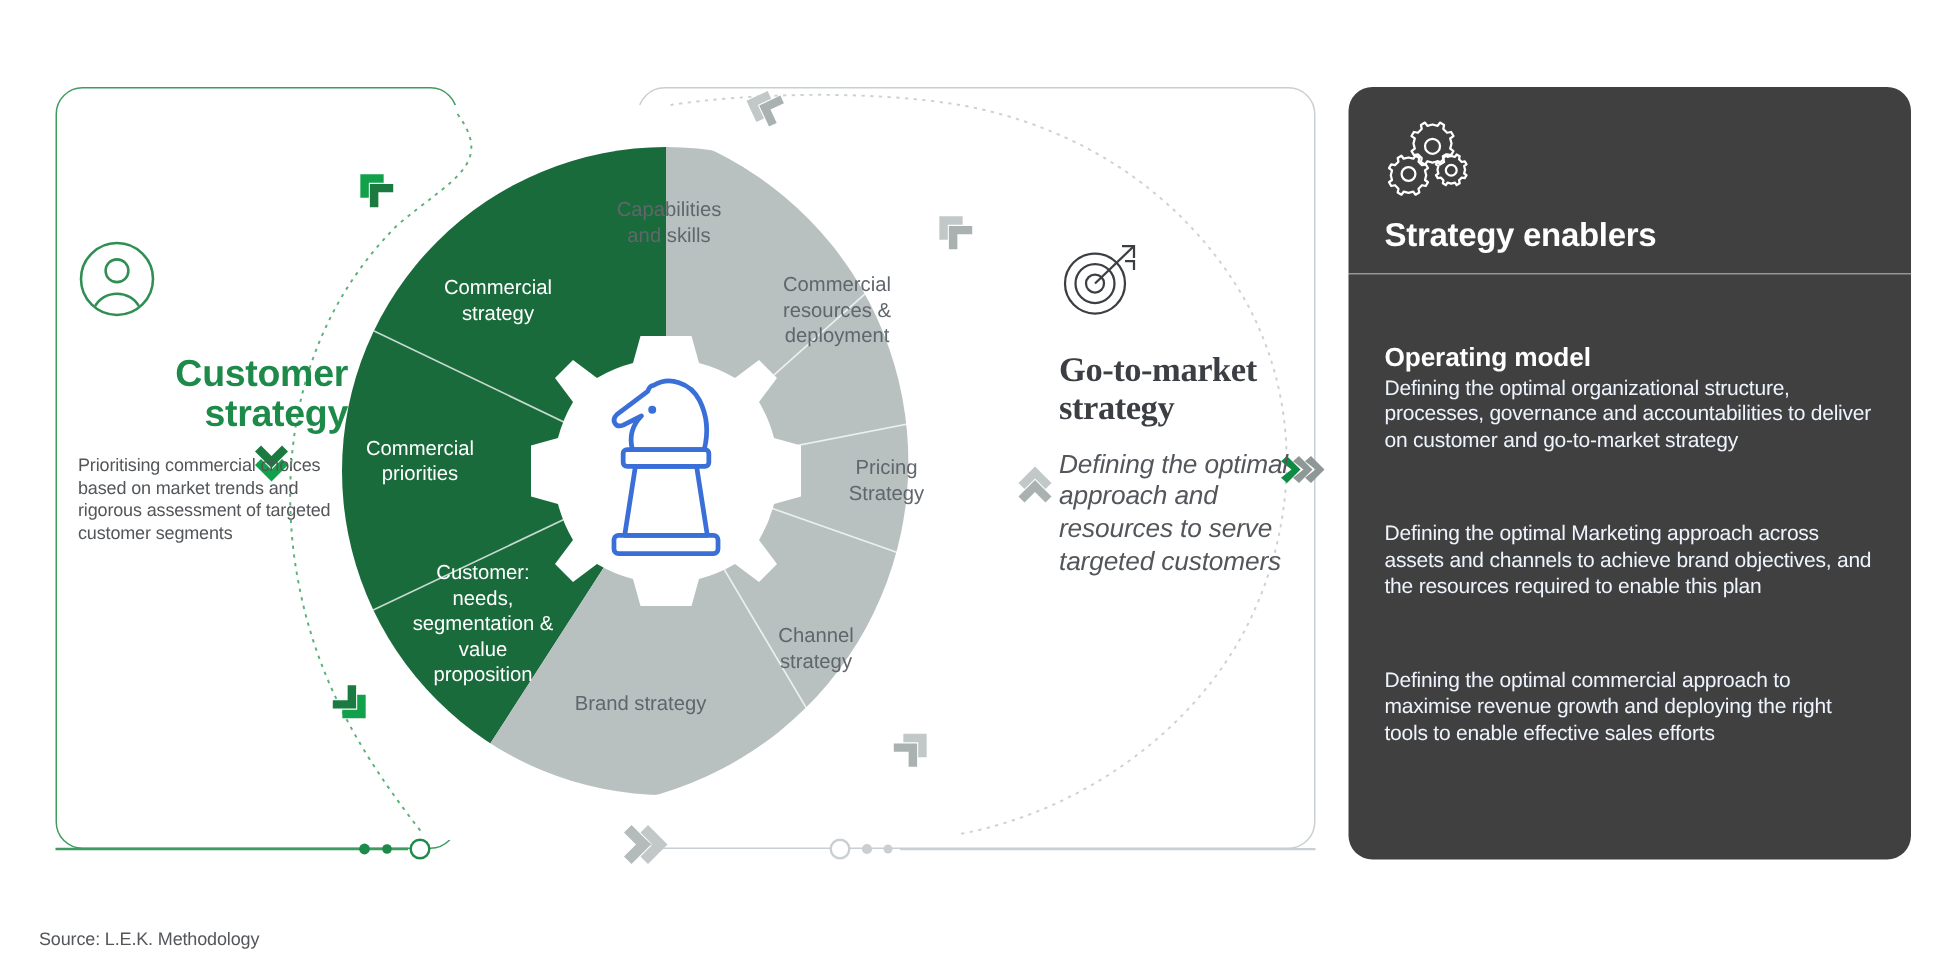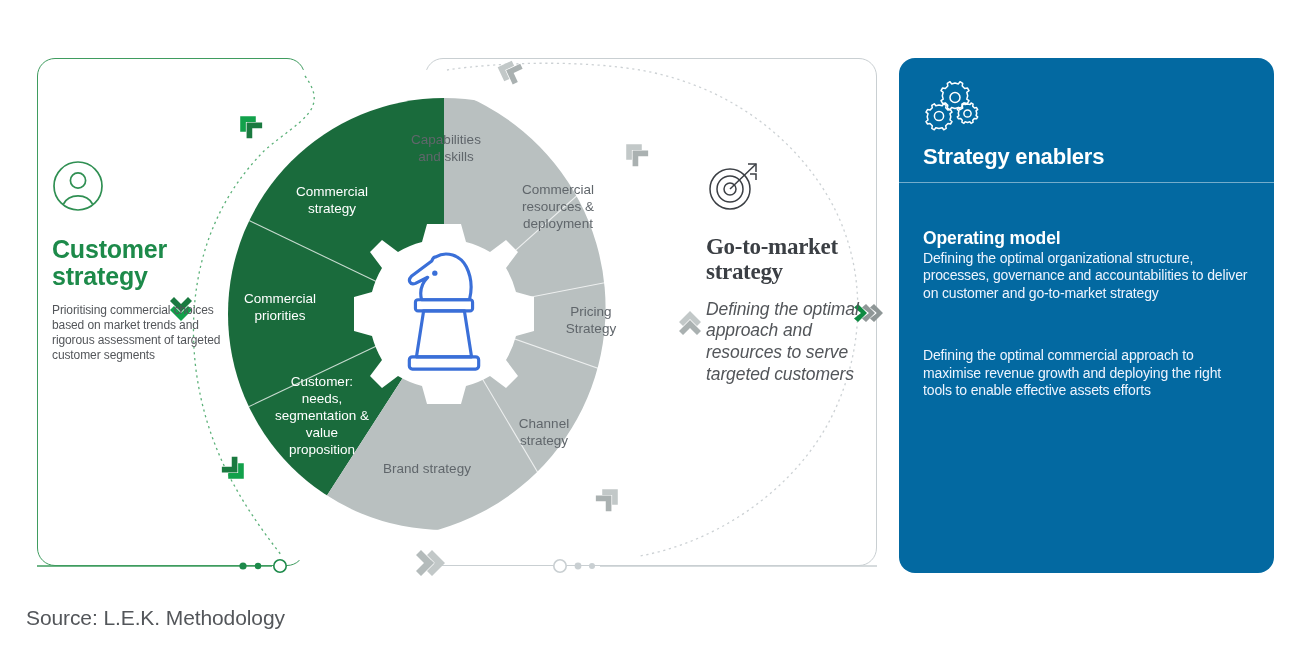--- a/index.html
+++ b/index.html
@@ -26,54 +26,55 @@
   
   .mask{position:absolute;background:#ffffff;}
 
   
   .panel-left{position:absolute;left:52px;top:160px;width:180px;}
   .avatar-icon{width:52px;height:52px;display:block;}
   .h-green{
     margin-top:24px;
     font-size:25px;line-height:1.06;font-weight:bold;color:#1d8a4a;
     letter-spacing:-0.2px;
+    text-align:right;
   }
   .body-left{
     margin-top:14px;font-size:12px;line-height:1.24;color:#53565a;
     letter-spacing:-0.1px;
   }
 
   
   .panel-gtm{position:absolute;left:706px;top:160px;width:160px;}
   .target-icon{width:58px;height:52px;display:block;}
   .h-dark{
     margin-top:22px;font-size:23px;line-height:1.1;font-weight:bold;color:#3b3f44;
     letter-spacing:-0.3px;
     font-family:Liberation Serif, serif;
   }
   .body-gtm{margin-top:14px;font-size:17.5px;line-height:1.24;color:#53565a;letter-spacing:-0.1px;font-style:italic;}
 
   
   .panel-blue{
     position:absolute;left:899px;top:58px;width:375px;height:515px;
-    background:#0369a1;border-radius:16px;box-sizing:border-box;
+    background:#404040;border-radius:16px;box-sizing:border-box;
     padding:22px 24px 18px 24px;color:#ffffff;
   }
   .gears-icon{width:56px;height:52px;display:block;margin-left:2px;}
   .blue-title{
     font-size:22px;font-weight:bold;letter-spacing:-0.2px;margin-top:12px;margin-bottom:12px;
   }
   .blue-rule{height:1px;background:rgba(255,255,255,.45);margin:0 -24px 16px -24px;}
   .blue-block{margin-bottom:17px;margin-top:45px;}
   .blue-h{font-size:17.5px;font-weight:bold;line-height:1.25;letter-spacing:-0.1px;}
   .blue-p{font-size:14px;line-height:1.25;letter-spacing:-0.15px;color:#eef4fe;}
 
   
   .source{
-    position:absolute;left:26px;top:606px;font-size:21px;color:#53565a;letter-spacing:-0.1px;
+    position:absolute;left:26px;top:619px;font-size:12px;color:#53565a;letter-spacing:-0.1px;
   }
 
   svg{display:block;}
   .wheel{position:absolute;left:188px;top:58px;width:512px;height:512px;}
   .deco{position:absolute;left:0;top:0;width:1300px;height:650px;pointer-events:none;}
 
   .seg-label{
     font-family:"Liberation Sans", sans-serif;
     font-size:13.5px;
     text-anchor:middle;
@@ -267,21 +268,22 @@
       </g>
     </svg>
     <div class="blue-title">Strategy enablers</div>
     <div class="blue-rule"></div>
 
     <div class="blue-block">
       <div class="blue-h">Operating model</div>
       <div class="blue-p">Defining the optimal organizational structure, processes, governance and accountabilities to deliver on customer and go-to-market strategy</div>
     </div>
     <div class="blue-block">
+      <div class="blue-p">Defining the optimal Marketing approach across assets and channels to achieve brand objectives, and the resources required to enable this plan</div>
     </div>
     <div class="blue-block">
-      <div class="blue-p">Defining the optimal commercial approach to maximise revenue growth and deploying the right tools to enable effective assets efforts</div>
+      <div class="blue-p">Defining the optimal commercial approach to maximise revenue growth and deploying the right tools to enable effective sales efforts</div>
     </div>
   </div>
 
   <div class="source">Source: L.E.K. Methodology</div>
 
 </div>
 
 </body></html>

